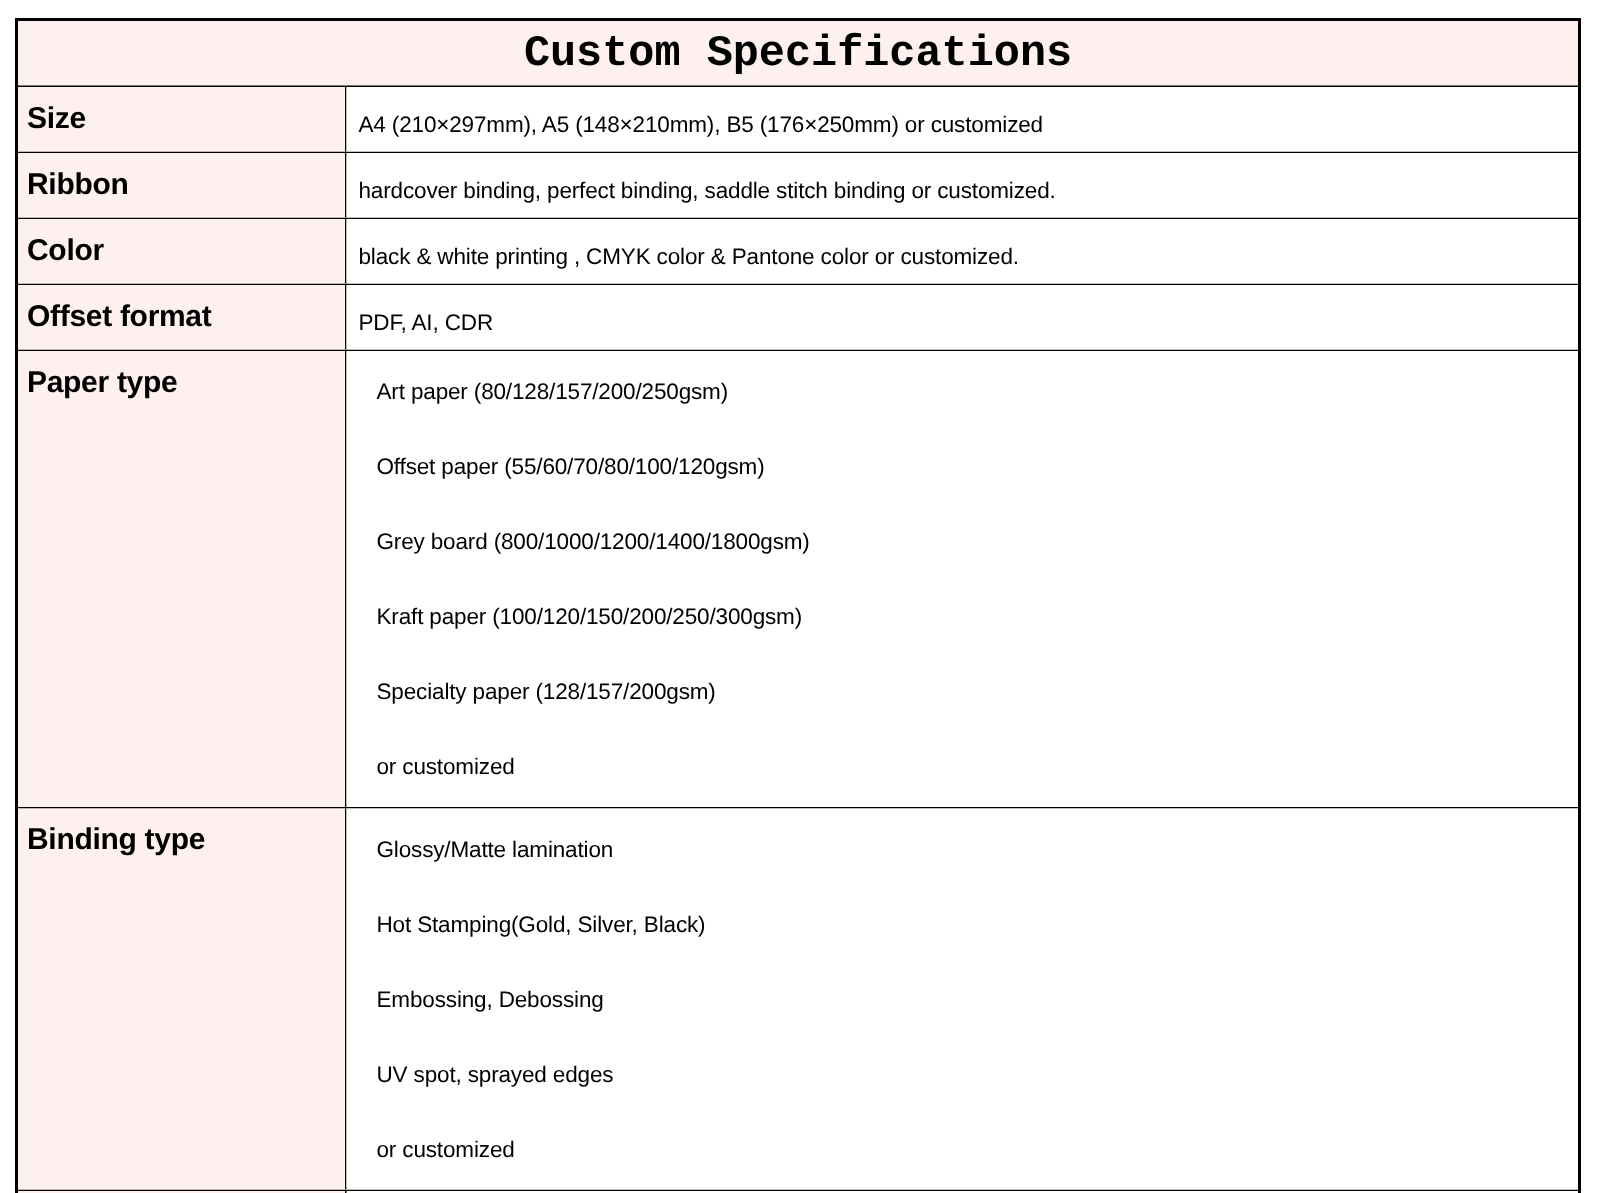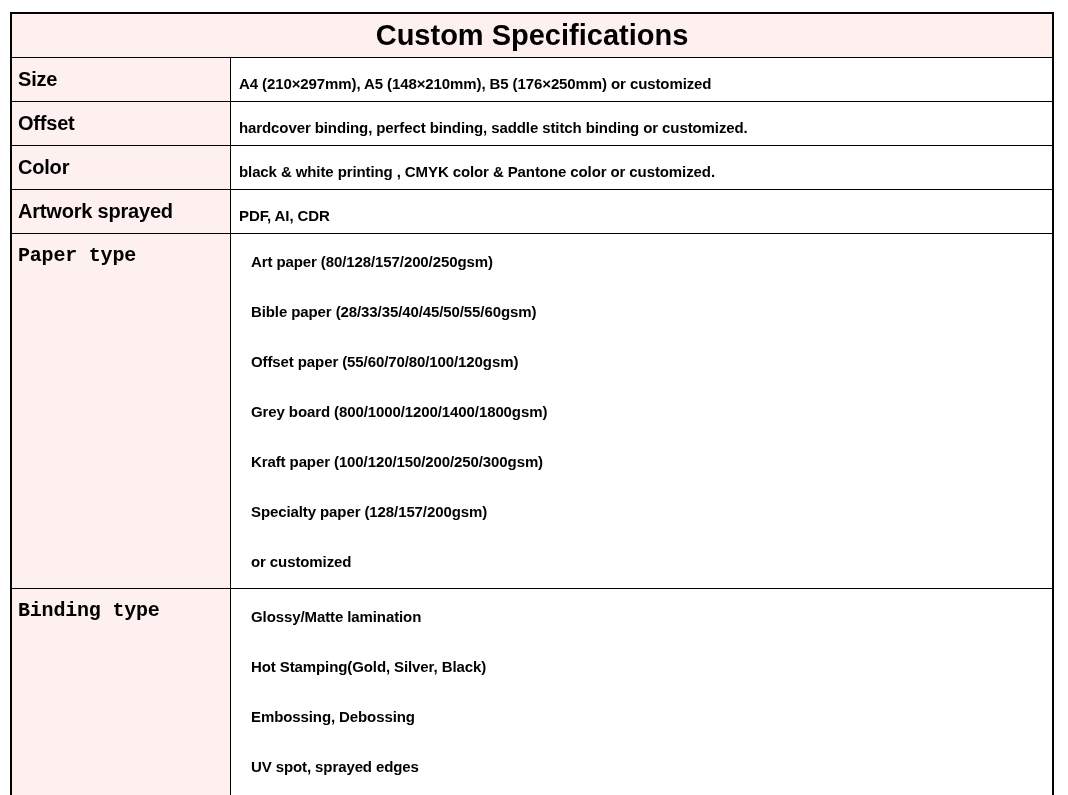--- a/index.html
+++ b/index.html
@@ -26,20 +26,21 @@
   .table-header{
     background:var(--bg-pink);
     height:44px;
     display:flex;align-items:center;justify-content:center;
     border-bottom:1px solid var(--border);
   }
   .table-title{
     font-size:29px;
     font-weight:700;
     letter-spacing:0px;
+    font-family:Liberation Mono, monospace;
   }
   .row{
     display:flex;
     border-bottom:1px solid var(--border);
   }
   .row:last-child{border-bottom:none;flex-direction:column;}
   .cell-label{
     width:219px;
     flex:0 0 219px;
     background:var(--bg-pink);
@@ -47,34 +48,33 @@
     font-size:20px;
     font-weight:700;
     padding-left:6px;
     letter-spacing:-0.2px;
   }
   .row-single .cell-label{
     display:flex;align-items:center;
   }
   .row-multi .cell-label{
     padding-top:10px;
-    font-family:Liberation Mono, monospace;
   }
   .cell-value{
     flex:1 1 auto;
     background:var(--value-bg);
     padding-left:8px;
   }
   .row-single{height:44px;}
   .row-single.row-tall{height:47px;}
   .value-line{
     height:50px;
     display:flex;align-items:center;
     font-size:15px;
-    font-weight:700;
+    font-weight:400;
     letter-spacing:-0.1px;
   }
   .row-multi .cell-value{padding-top:2px;padding-bottom:2px;padding-left:20px;}
 </style>
 </head>
 <body>
 
 <div class="spec-table">
 
   <div class="table-header">
@@ -82,45 +82,44 @@
   </div>
 
   <div class="row row-single">
     <div class="cell-label">Size</div>
     <div class="cell-value">
       <div class="value-line">A4 (210×297mm), A5 (148×210mm), B5 (176×250mm) or customized</div>
     </div>
   </div>
 
   <div class="row row-single">
-    <div class="cell-label">Offset</div>
+    <div class="cell-label">Ribbon</div>
     <div class="cell-value">
       <div class="value-line">hardcover binding, perfect binding, saddle stitch binding or customized.</div>
     </div>
   </div>
 
   <div class="row row-single">
     <div class="cell-label">Color</div>
     <div class="cell-value">
       <div class="value-line">black &amp; white printing , CMYK color &amp; Pantone color or customized.</div>
     </div>
   </div>
 
   <div class="row row-single">
-    <div class="cell-label">Artwork sprayed</div>
+    <div class="cell-label">Offset format</div>
     <div class="cell-value">
       <div class="value-line">PDF, AI, CDR</div>
     </div>
   </div>
 
   <div class="row row-multi">
     <div class="cell-label">Paper type</div>
     <div class="cell-value">
       <div class="value-line">Art paper (80/128/157/200/250gsm)</div>
-      <div class="value-line">Bible paper (28/33/35/40/45/50/55/60gsm)</div>
       <div class="value-line">Offset paper (55/60/70/80/100/120gsm)</div>
       <div class="value-line">Grey board (800/1000/1200/1400/1800gsm)</div>
       <div class="value-line">Kraft paper (100/120/150/200/250/300gsm)</div>
       <div class="value-line">Specialty paper (128/157/200gsm)</div>
       <div class="value-line">or customized</div>
     </div>
   </div>
 
   <div class="row row-multi">
     <div class="cell-label">Binding type</div>

